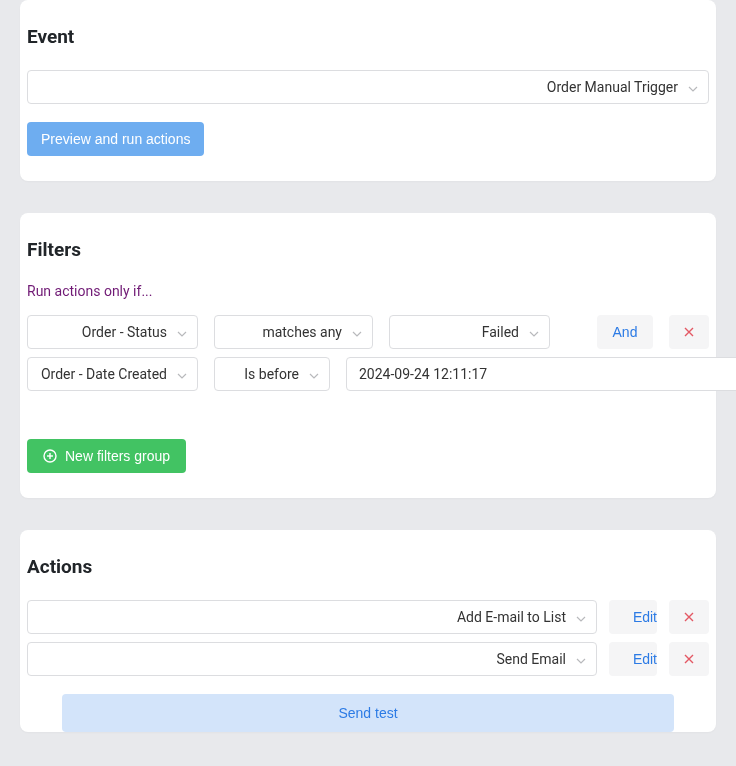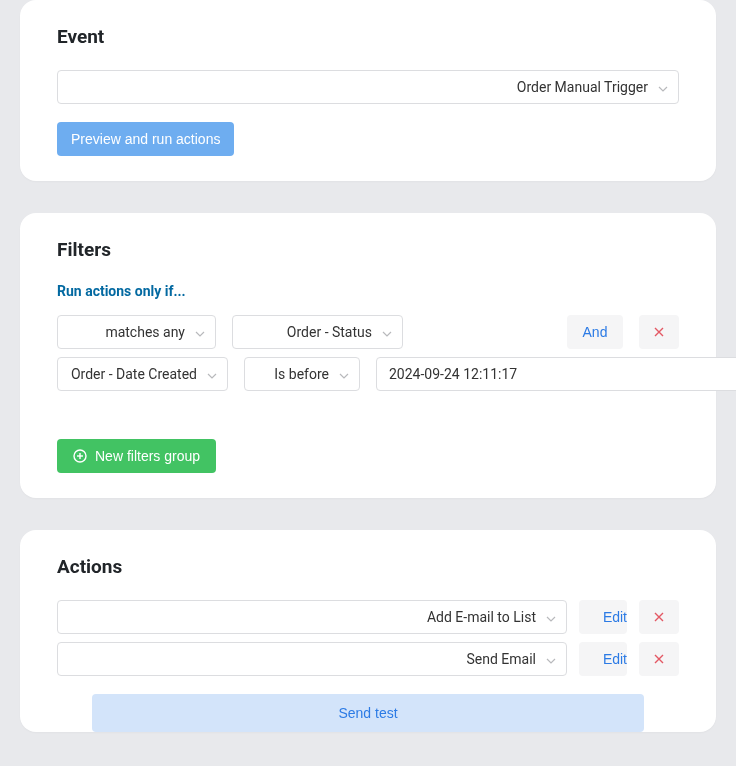--- a/index.html
+++ b/index.html
@@ -6,22 +6,22 @@
     body {
       font-family: -apple-system, BlinkMacSystemFont, "Segoe UI", Roboto, "Helvetica Neue", Arial, sans-serif;
       background: #e8e9ec;
       width: 736px;
       height: 766px;
       padding: 0 20px;
       color: #212529;
     }
     .card {
       background: #fff;
-      border-radius: 16px;
-      padding: 25px 37px;
+      border-radius: 8px;
+      padding: 25px 7px;
       margin-bottom: 32px;
       box-shadow: 0 1px 2px rgba(0,0,0,0.03);
     }
     .card-title {
       font-size: 19px;
       font-weight: 700;
       color: #212529;
       margin-bottom: 22px;
     }
     .select {
@@ -64,23 +64,22 @@
       color: #fff;
     }
     .btn-success {
       background: #42c363;
       color: #fff;
       padding: 10px 16px;
     }
     .btn-success svg { margin-right: 8px; }
     .helper-text {
       font-size: 14px;
-      color: #0369a1;
+      color: #701a75;
       margin-bottom: 16px;
-      font-weight: bold;
     }
     .filter-row {
       display: flex;
       gap: 16px;
       margin-bottom: 8px;
       align-items: center;
     }
     .filter-field { width: 171px; flex-shrink: 0; }
     .filter-op { width: 159px; flex-shrink: 0; }
     .filter-val { width: 161px; flex-shrink: 0; }
@@ -184,30 +183,38 @@
       <span>Preview and run actions</span>
     </button>
   </div>
 </div>
 
 <div class="card">
   <h2 class="card-title">Filters</h2>
   <div class="helper-text">Run actions only if...</div>
 
   <div class="filter-row">
+    <div class="select filter-field">
+      <span>Order - Status</span>
+      <span class="chevron">
+        <svg width="10" height="6" viewBox="0 0 10 6" fill="none">
+            <path d="M1 1L5 5L9 1" stroke="currentColor" stroke-width="1.2"></path>
+          </svg>
+      </span>
+    </div>
     <div class="select filter-op">
       <span>matches any</span>
       <span class="chevron">
         <svg width="10" height="6" viewBox="0 0 10 6" fill="none">
             <path d="M1 1L5 5L9 1" stroke="currentColor" stroke-width="1.2"></path>
           </svg>
       </span>
     </div>
-    <div class="select filter-field">
-      <span>Order - Status</span>
+    <div class="select filter-val">
+      <span>Failed</span>
       <span class="chevron">
         <svg width="10" height="6" viewBox="0 0 10 6" fill="none">
             <path d="M1 1L5 5L9 1" stroke="currentColor" stroke-width="1.2"></path>
           </svg>
       </span>
     </div>
     <button class="btn-and">
       <span>And</span>
     </button>
     <button class="btn-remove">

